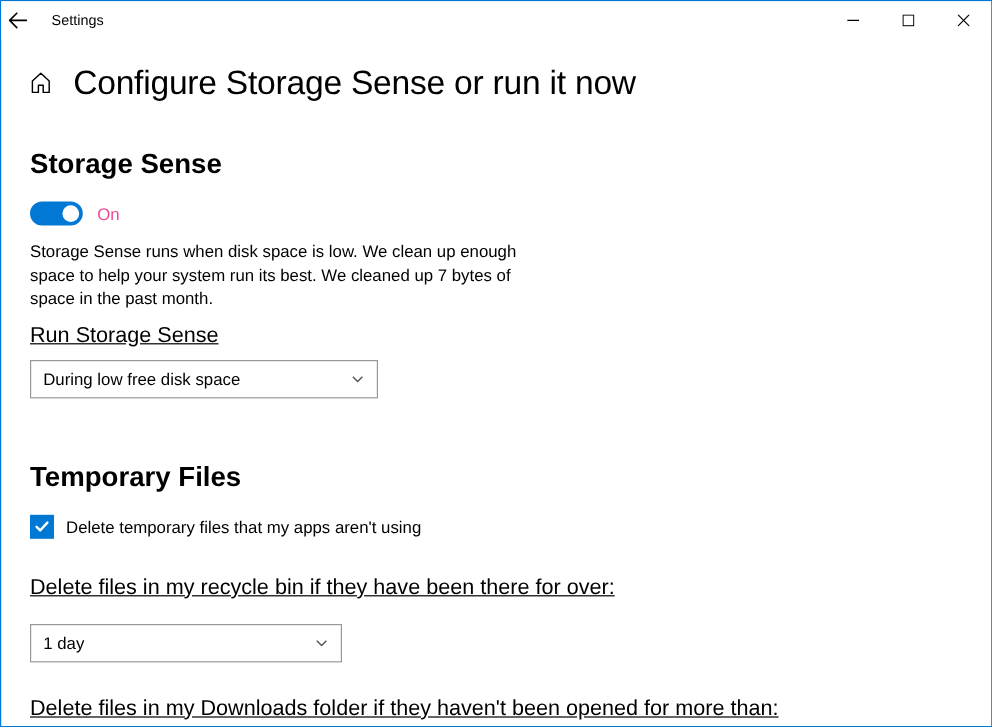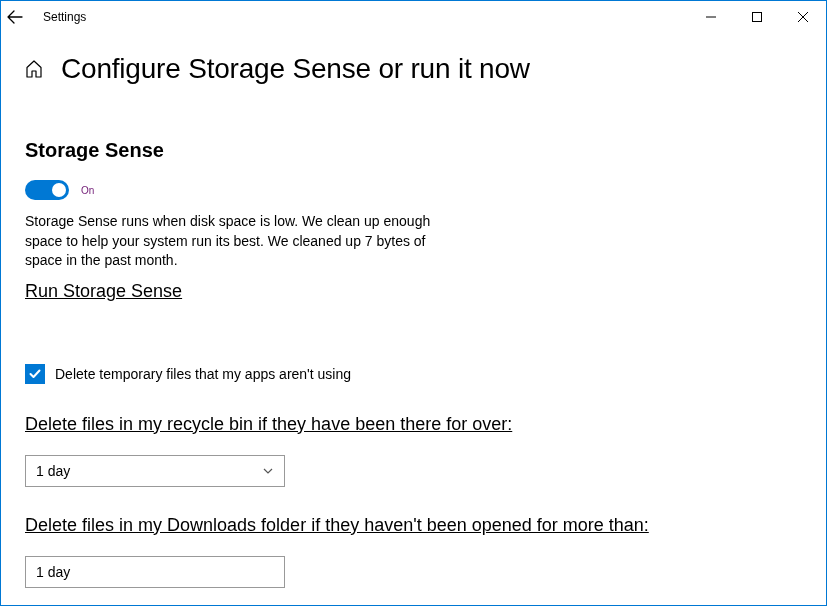--- a/index.html
+++ b/index.html
@@ -49,30 +49,30 @@
       justify-content: center;
       cursor: pointer;
     }
     .content {
       padding: 20px 24px 0 24px;
     }
     .header-row {
       display: flex;
       align-items: center;
       gap: 18px;
-      margin-bottom: 54px;
+      margin-bottom: 38px;
     }
     .page-title {
       font-size: 28px;
       font-weight: 400;
       color: #000;
       letter-spacing: -0.2px;
     }
     .section-title {
-      font-size: 20px;
+      font-size: 23px;
       font-weight: 600;
       color: #000;
       margin-bottom: 18px;
     }
     .toggle-row {
       display: flex;
       align-items: center;
       gap: 12px;
       margin-bottom: 12px;
     }
@@ -87,22 +87,22 @@
     .toggle-knob {
       position: absolute;
       right: 3px;
       top: 3px;
       width: 14px;
       height: 14px;
       border-radius: 50%;
       background: #fff;
     }
     .toggle-label {
-      font-size: 10px;
-      color: #701a75;
+      font-size: 14px;
+      color: #ec4899;
     }
     .desc-text {
       font-size: 14px;
       color: #000;
       max-width: 430px;
       line-height: 1.4;
       margin-bottom: 10px;
     }
     .field-label {
       font-size: 18px;
@@ -200,23 +200,30 @@
     <div class="toggle">
       <div class="toggle-knob"></div>
     </div>
     <span class="toggle-label">On</span>
   </div>
 
   <p class="desc-text">Storage Sense runs when disk space is low. We clean up enough space to help your system run its best. We cleaned up 7 bytes of space in the past month.</p>
 
   <p class="field-label">Run Storage Sense</p>
 
+  <div class="dropdown">
+    <span>During low free disk space</span>
+    <svg width="12" height="12" viewBox="0 0 12 12">
+      <path d="M2 4 L6 8 L10 4" stroke="#555" stroke-width="1.2" fill="none"></path>
+    </svg>
+  </div>
 
   <div class="section-gap"></div>
 
+  <h2 class="section-title">Temporary Files</h2>
 
   <div class="checkbox-row">
     <div class="checkbox">
       <svg width="14" height="14" viewBox="0 0 14 14">
         <path d="M2.5 7 L5.5 10 L11.5 3.5" stroke="#fff" stroke-width="2" fill="none" stroke-linecap="round" stroke-linejoin="round"></path>
       </svg>
     </div>
     <span class="checkbox-label">Delete temporary files that my apps aren't using</span>
   </div>
 

